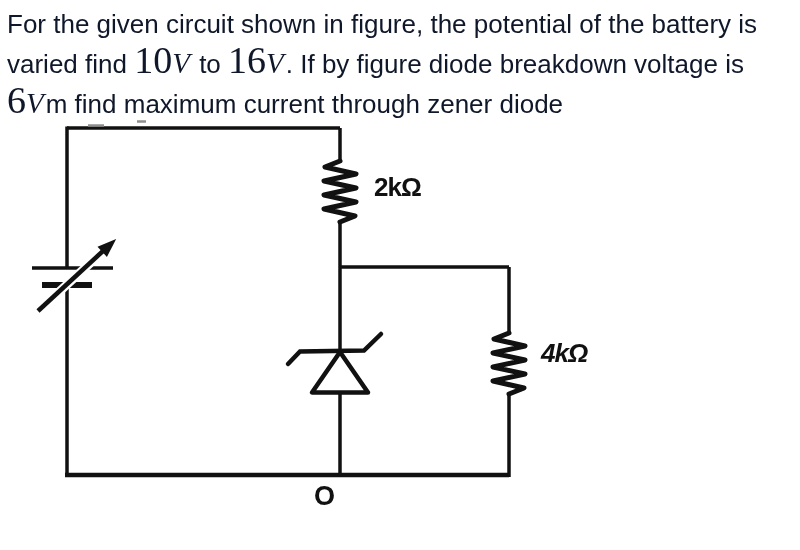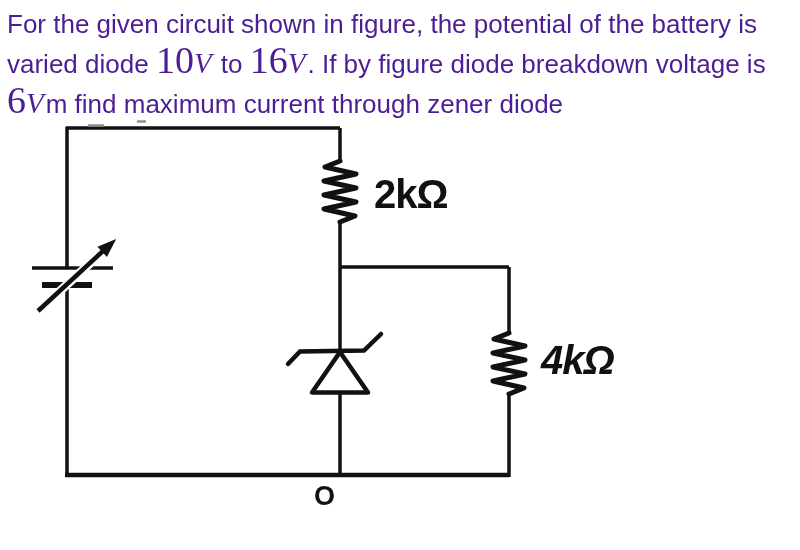--- a/index.html
+++ b/index.html
@@ -15,21 +15,21 @@
   .problem {
     position: absolute;
     left: 7px;
     top: 6px;
     width: 792px;
   }
   .pline {
     font-size: 26px;
     line-height: 36px;
     white-space: nowrap;
-    color: #4c1d95;
+    color: #0f172a;
   }
   .pline .mn {
     font-family: "Liberation Serif", serif;
     font-size: 38px;
   }
   .pline .mi {
     font-family: "Liberation Serif", serif;
     font-style: italic;
     font-size: 29px;
     padding-right: 2px;
@@ -39,35 +39,35 @@
     left: 0;
     top: 0;
   }
   .clabel {
     position: absolute;
     font-weight: 700;
     color: #111111;
     line-height: 1;
   }
   .r-label {
-    font-size: 40px;
+    font-size: 26px;
     letter-spacing: -1px;
   }
   .o-label {
     font-size: 27px;
   }
 </style>
 </head>
 <body>
 
 <div class="page">
 
   <div class="problem">
       <div class="pline"><span>For the given circuit shown in figure, the potential of the battery is</span></div>
-      <div class="pline"><span>varied diode </span><span class="mn">10</span><span class="mi">V</span><span> to </span><span class="mn">16</span><span class="mi">V</span><span>. If by figure diode breakdown voltage is</span></div>
+      <div class="pline"><span>varied find </span><span class="mn">10</span><span class="mi">V</span><span> to </span><span class="mn">16</span><span class="mi">V</span><span>. If by figure diode breakdown voltage is</span></div>
       <div class="pline"><span class="mn">6</span><span class="mi">V</span><span>m find maximum current through zener diode</span></div>
     </div>
 
   <svg class="circuit" width="800" height="550" viewBox="0 0 800 550" xmlns="http://www.w3.org/2000/svg">
 
     <g stroke="#111111" stroke-width="3.5" fill="none">
       <path d="M67 128 H340"></path>
       <path d="M67 126.5 V268"></path>
       <path d="M67 285 V477"></path>
       <path d="M65 475 H509" stroke-width="4.5"></path>

